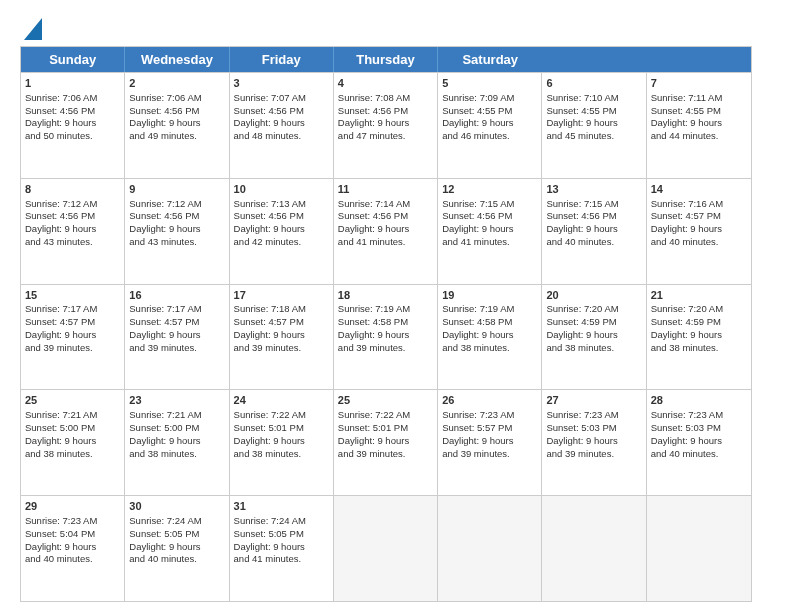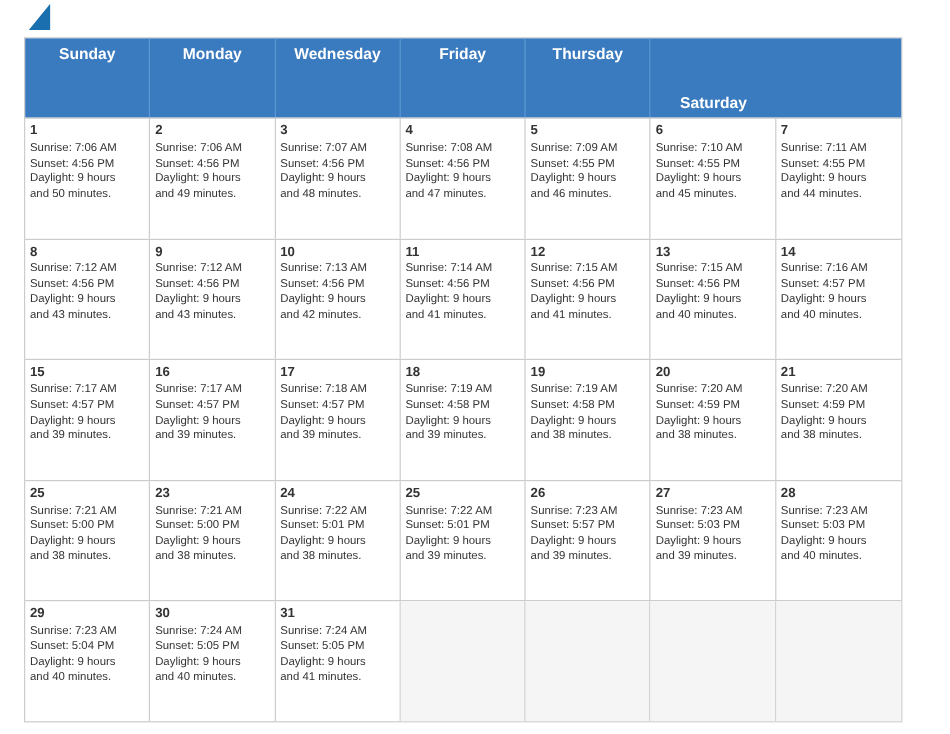--- a/index.html
+++ b/index.html
@@ -6,21 +6,21 @@
     body {
       font-family: Arial, sans-serif;
       background: #fff;
       width: 792px;
       height: 612px;
       overflow: hidden;
     }
     .page {
       width: 772px;
       height: 612px;
-      padding: 3px 20px 10px 20px;
+      padding: 18px 20px 10px 20px;
       display: flex;
       flex-direction: column;
     }
     .header {
       display: flex;
       align-items: flex-start;
       margin-bottom: 6px;
     }
     .logo {
       display: flex;
@@ -55,21 +55,20 @@
     .cal-header-cell {
       color: #fff;
       font-size: 13px;
       font-weight: bold;
       text-align: center;
       padding: 5px 2px;
       border-right: 1px solid #5a9ad0;
     }
     .cal-header-cell:last-child {
       border-right: none;
-      margin-top: 41px;
     }
     .cal-body {
       flex: 1;
       display: flex;
       flex-direction: column;
     }
     .cal-row {
       display: grid;
       grid-template-columns: repeat(7, 1fr);
       flex: 1;
@@ -128,21 +127,20 @@
     </div>
     <div class="title-area">
       <div class="month-title"></div>
       <div class="subtitle"></div>
     </div>
   </div>
 
   <div class="calendar">
     <div class="cal-header" id="cal-header">
         <div class="cal-header-cell">Sunday</div>
-        <div class="cal-header-cell">Monday</div>
         <div class="cal-header-cell">Wednesday</div>
         <div class="cal-header-cell">Friday</div>
         <div class="cal-header-cell">Thursday</div>
         <div class="cal-header-cell">Saturday</div>
       </div>
     <div class="cal-body" id="cal-body">
         <div class="cal-row">
           <div class="cal-cell"><span class="day-num">1</span><span>Sunrise: 7:06 AM</span><br><span>Sunset: 4:56 PM</span><br><span>Daylight: 9 hours</span><br><span>and 50 minutes.</span></div>
           <div class="cal-cell"><span class="day-num">2</span><span>Sunrise: 7:06 AM</span><br><span>Sunset: 4:56 PM</span><br><span>Daylight: 9 hours</span><br><span>and 49 minutes.</span></div>
           <div class="cal-cell"><span class="day-num">3</span><span>Sunrise: 7:07 AM</span><br><span>Sunset: 4:56 PM</span><br><span>Daylight: 9 hours</span><br><span>and 48 minutes.</span></div>

